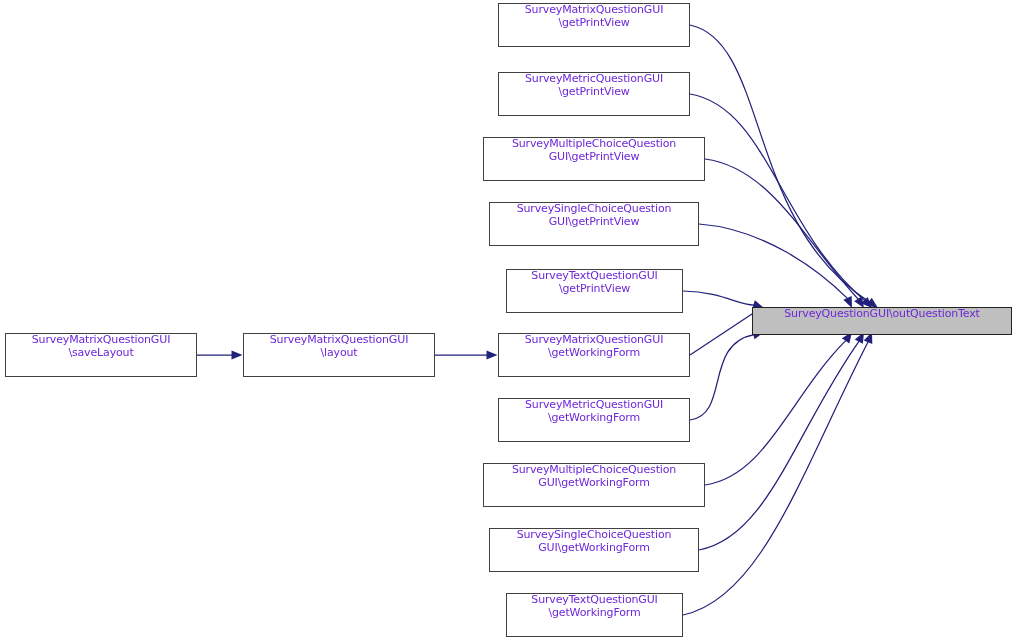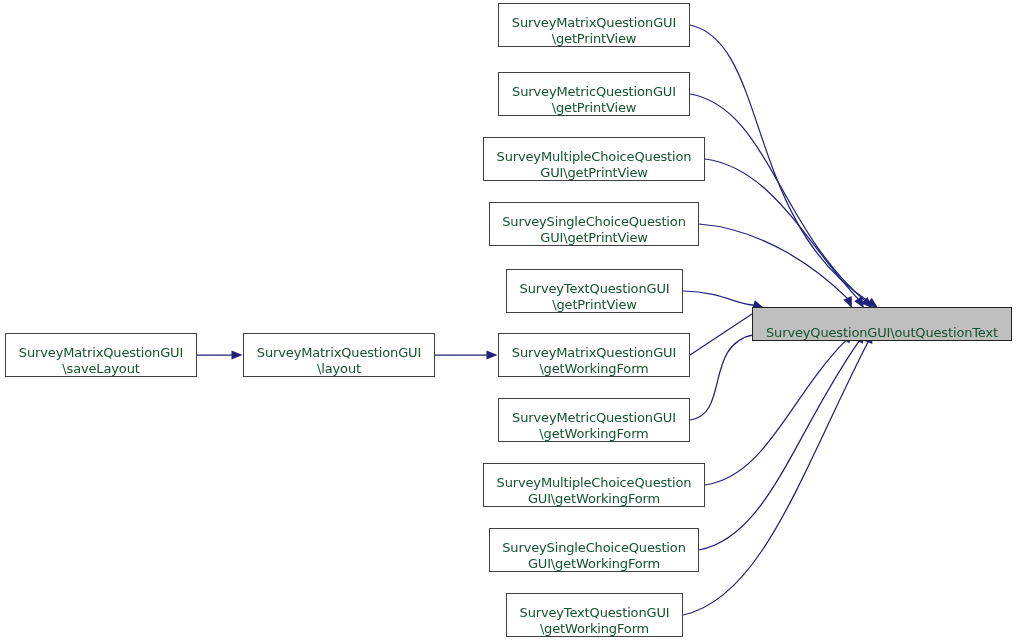--- a/index.html
+++ b/index.html
@@ -22,26 +22,26 @@
     width: 1017px;
     height: 640px;
     pointer-events: none;
   }
   .node {
     position: absolute;
     box-sizing: border-box;
     border: 1px solid #404040;
     background: #ffffff;
     display: flex;
-    align-items: flex-end;
+    align-items: flex-start;
     justify-content: center;
     text-align: center;
     line-height: 1.18;
-    font-size: 13px;
-    color: #14532d;
+    font-size: 11px;
+    color: #6d28d9;
     letter-spacing: -0.15px;
     white-space: pre-line;
     z-index: 3;
   }
   .node.highlight {
     background: #bfbfbf;
     border: 1px solid #222222;
   }
   .node-label {
     display: block;
@@ -96,14 +96,14 @@
     <div class="node" style="left: 483px; top: 463px; width: 222px; height: 44px;"><span class="node-label">SurveyMultipleChoiceQuestion
 GUI\getWorkingForm</span></div>
     <div class="node" style="left: 489px; top: 528px; width: 210px; height: 44px;"><span class="node-label">SurveySingleChoiceQuestion
 GUI\getWorkingForm</span></div>
     <div class="node" style="left: 506px; top: 593px; width: 177px; height: 44px;"><span class="node-label">SurveyTextQuestionGUI
 \getWorkingForm</span></div>
     <div class="node" style="left: 5px; top: 333px; width: 192px; height: 44px;"><span class="node-label">SurveyMatrixQuestionGUI
 \saveLayout</span></div>
     <div class="node" style="left: 243px; top: 333px; width: 192px; height: 44px;"><span class="node-label">SurveyMatrixQuestionGUI
 \layout</span></div>
-    <div class="node highlight" style="left: 752px; top: 307px; width: 260px; height: 34px;"><span class="node-label">SurveyQuestionGUI\outQuestionText</span></div>
+    <div class="node highlight" style="left: 752px; top: 307px; width: 260px; height: 28px;"><span class="node-label">SurveyQuestionGUI\outQuestionText</span></div>
   </div>
 
 </body></html>

